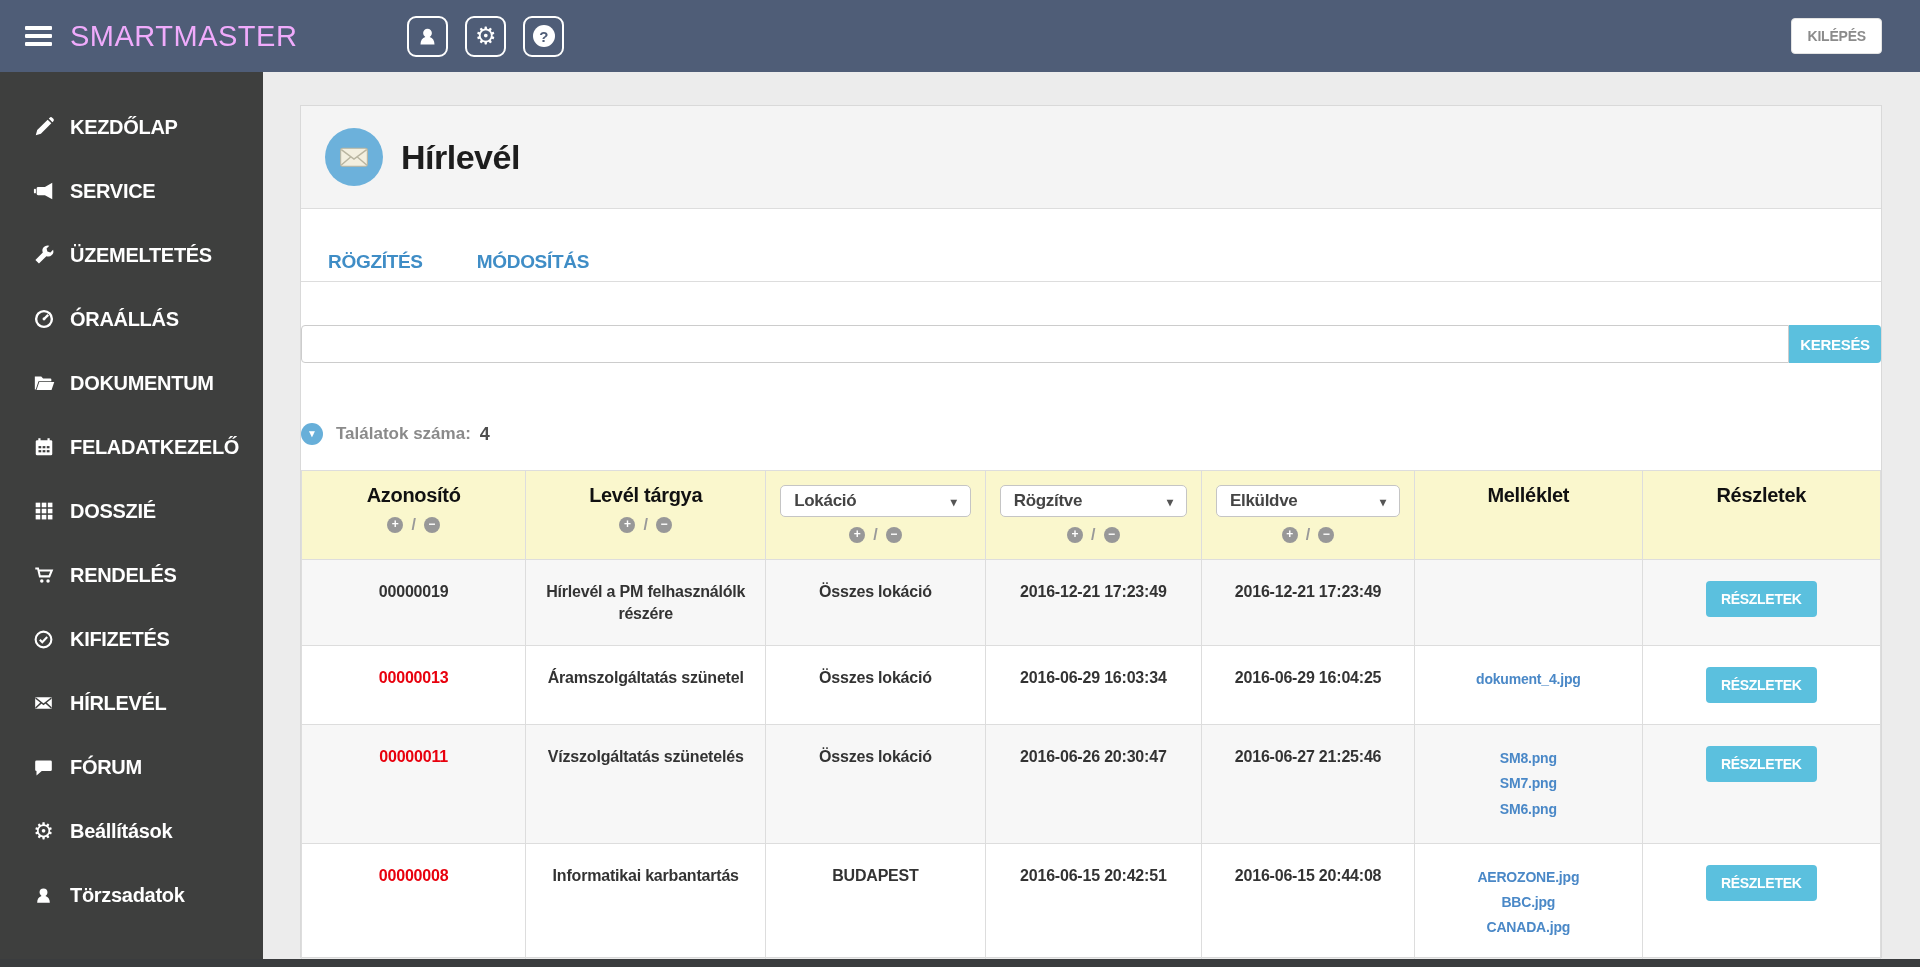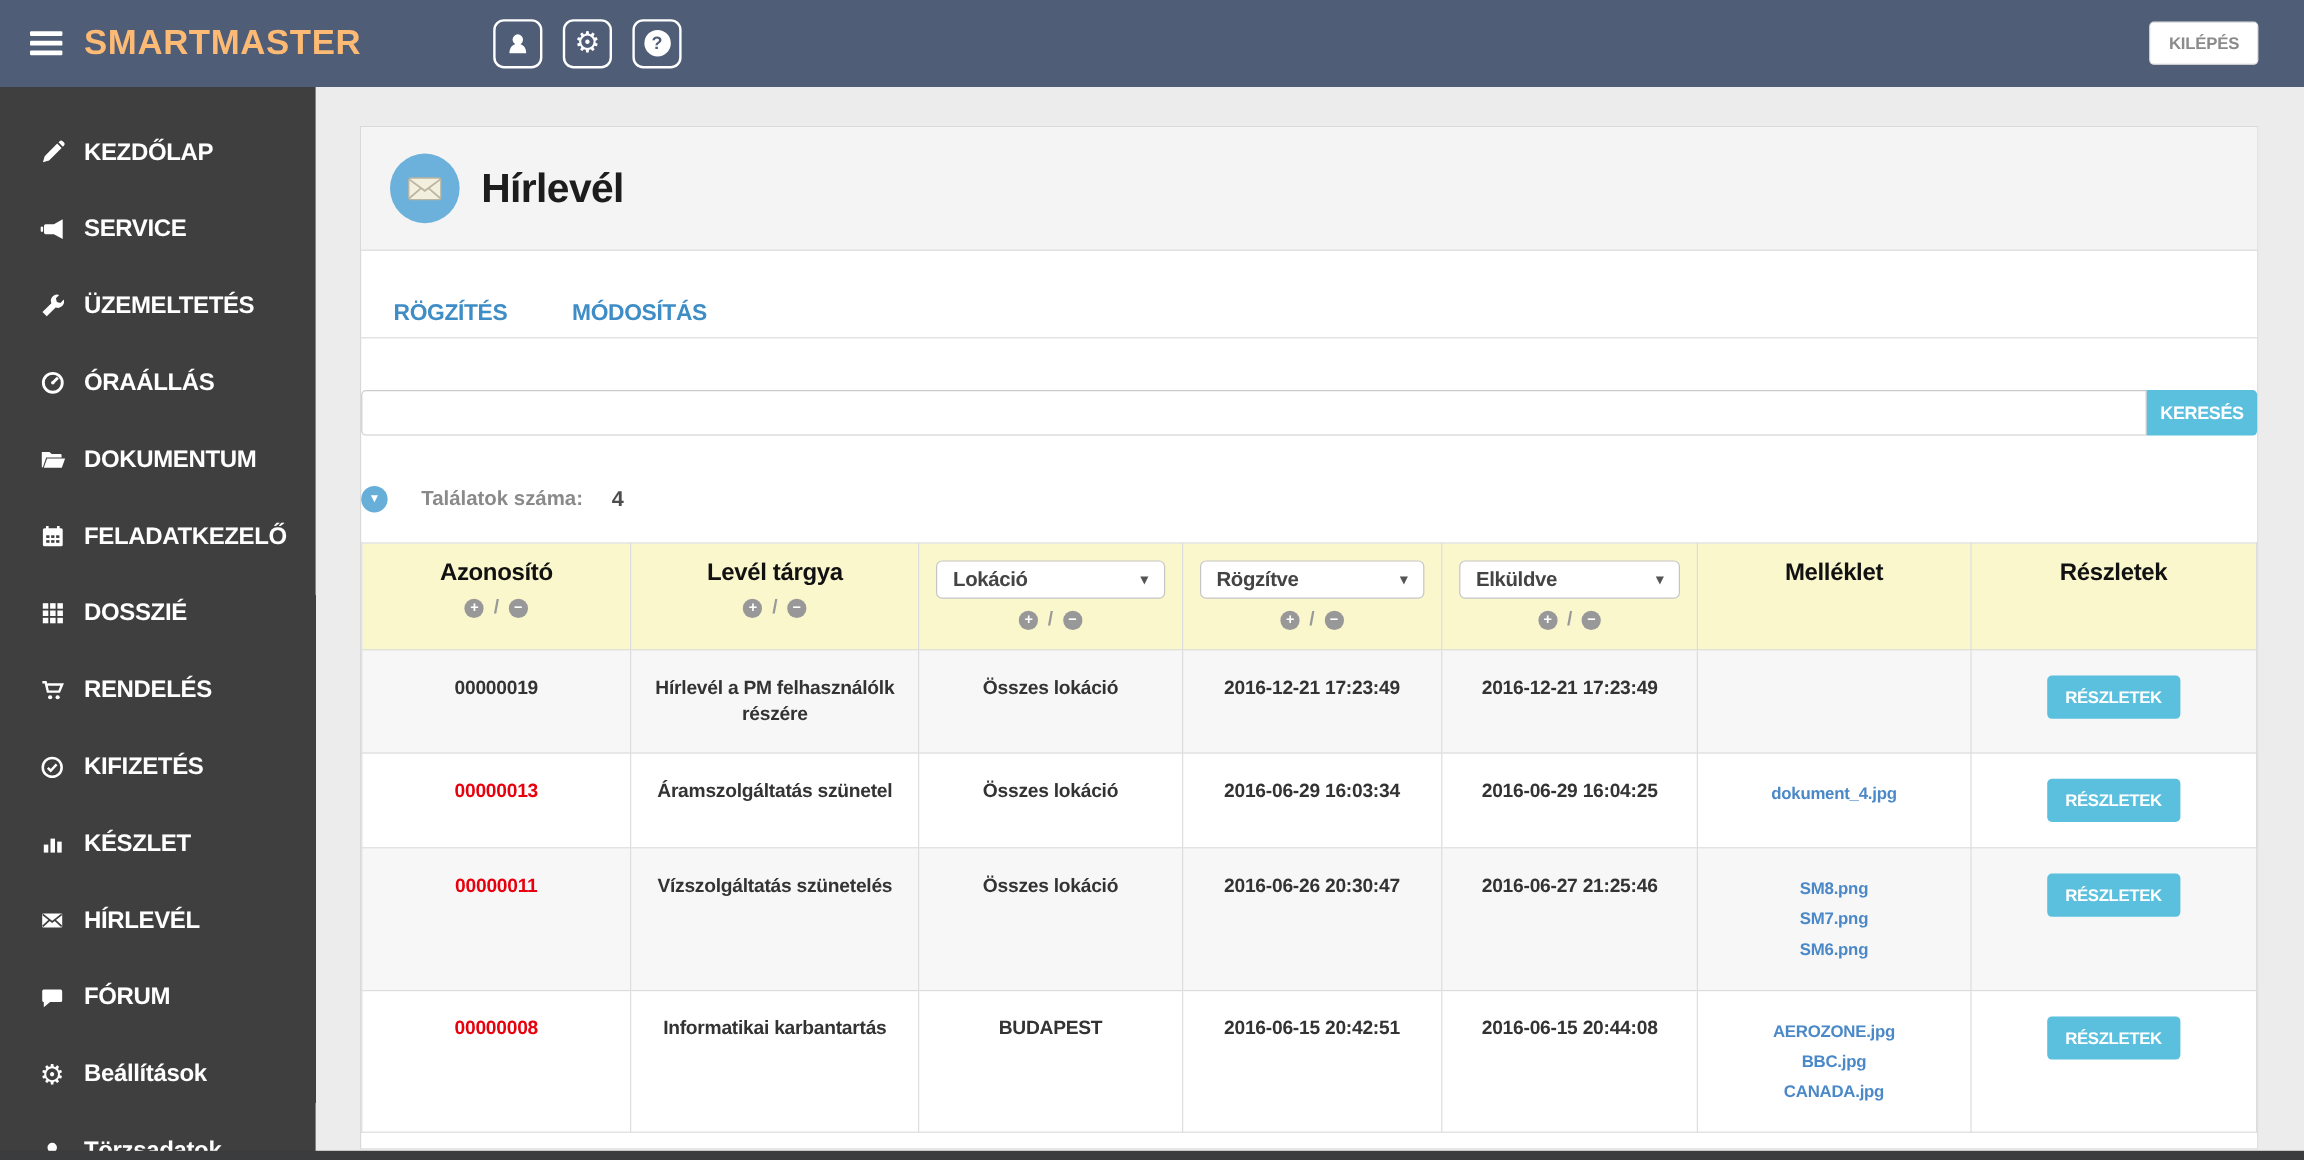--- a/index.html
+++ b/index.html
@@ -10,21 +10,21 @@
   *{box-sizing:border-box}
   html,body{margin:0;padding:0}
   body{width:1920px;height:967px;overflow:hidden;background:var(--page-bg);
        font-family:"Liberation Sans",sans-serif;-webkit-font-smoothing:antialiased}
 
   
   .topbar{position:fixed;top:0;left:0;width:100%;height:72px;background:var(--topbar);
           display:flex;align-items:center;z-index:10}
   .hamburger{margin-left:25px;cursor:pointer}
   .hamburger i{display:block;width:27px;height:4px;background:#fff;margin:4px 0;border-radius:1px}
-  .brand{color:#fdba74;font-size:29px;font-weight:700;letter-spacing:.5px;margin-left:18px}
+  .brand{color:#f0abfc;font-size:29px;font-weight:400;letter-spacing:.5px;margin-left:18px}
   .top-icons{display:flex;gap:17px;margin-left:110px}
   .icon-btn{width:41px;height:41px;border:2px solid #fff;border-radius:9px;background:transparent;
             display:flex;align-items:center;justify-content:center;cursor:pointer;padding:0}
   .help-circle{width:22px;height:22px;border-radius:50%;background:#fff;color:var(--topbar);
                font-weight:700;font-size:15px;display:flex;align-items:center;justify-content:center}
   .gear-glyph{color:#fff;font-size:24px;line-height:1}
   .logout{position:absolute;right:38px;top:50%;transform:translateY(-50%);background:#fff;
           border:1px solid #e3e3e3;border-radius:4px;color:#8b8b8b;font-weight:700;font-size:14px;
           padding:9px 15px;cursor:pointer;font-family:inherit;letter-spacing:-.2px}
 
@@ -49,21 +49,21 @@
   .tab.active{background:#fff;border:1px solid #ddd;border-bottom:1px solid #fff;border-radius:4px 4px 0 0;
               color:#444;margin-bottom:-1px}
 
   .search-row{display:flex;margin-top:43px}
   .search-input{flex:1;height:38px;border:1px solid #ccc;border-radius:4px 0 0 4px;padding:0 12px;
                 font-size:16px;font-family:inherit;outline:none}
   .search-btn{width:92px;height:38px;background:var(--btn-blue);color:#fff;border:none;
               border-radius:0 4px 4px 0;font-weight:700;font-size:15px;cursor:pointer;
               font-family:inherit;letter-spacing:-.3px}
 
-  .results-row{display:flex;align-items:center;margin-top:42px;gap:28px}
+  .results-row{display:flex;align-items:center;margin-top:60px;gap:13px}
   .circle-icon{width:22px;height:22px;border-radius:50%;background:var(--circle-blue);color:#fff;
                display:flex;align-items:center;justify-content:center;cursor:pointer;flex:none}
   .circle-icon::before{font-size:10px;line-height:1}
   .arrow-down::before{content:"▼"}
   .arrow-up::before{content:"▲"}
   .results-label{color:#8a8a8a;font-size:17px;font-weight:700}
   .results-count{color:#4d4d4d;font-size:18px;font-weight:700;margin-left:-4px}
 
   
   table{width:100%;border-collapse:collapse;margin-top:25px;table-layout:fixed}
@@ -226,30 +226,20 @@
     <span class="nicon">
         <svg width="21" height="21" viewBox="0 0 24 24">
           <circle cx="12" cy="12" r="9" fill="none" stroke="#fff" stroke-width="2.4"></circle>
           <path d="M7.8 12.4l2.8 2.8 5.6-6" fill="none" stroke="#fff" stroke-width="2.4"></path>
         </svg>
       </span>
     <span class="nav-label">KIFIZETÉS</span>
   </div>
   <div class="nav-item">
     <span class="nicon">
-        <svg width="20" height="20" viewBox="0 0 24 24" fill="#fff">
-          <rect x="3" y="13" width="4.5" height="8"></rect>
-          <rect x="9.7" y="7" width="4.5" height="14"></rect>
-          <rect x="16.4" y="10" width="4.5" height="11"></rect>
-        </svg>
-      </span>
-    <span class="nav-label">KÉSZLET</span>
-  </div>
-  <div class="nav-item">
-    <span class="nicon">
         <svg width="23" height="20" viewBox="0 0 24 24">
           <rect x="2" y="5" width="20" height="14" rx="1.2" fill="#fff"></rect>
           <path d="M2.5 6l9.5 7.5L21.5 6M2.5 18l7-6.5M21.5 18l-7-6.5" fill="none" stroke="#3E3F3E" stroke-width="1.8"></path>
         </svg>
       </span>
     <span class="nav-label">HÍRLEVÉL</span>
   </div>
   <div class="nav-item">
     <span class="nicon">
         <svg width="21" height="21" viewBox="0 0 24 24" fill="#fff">

